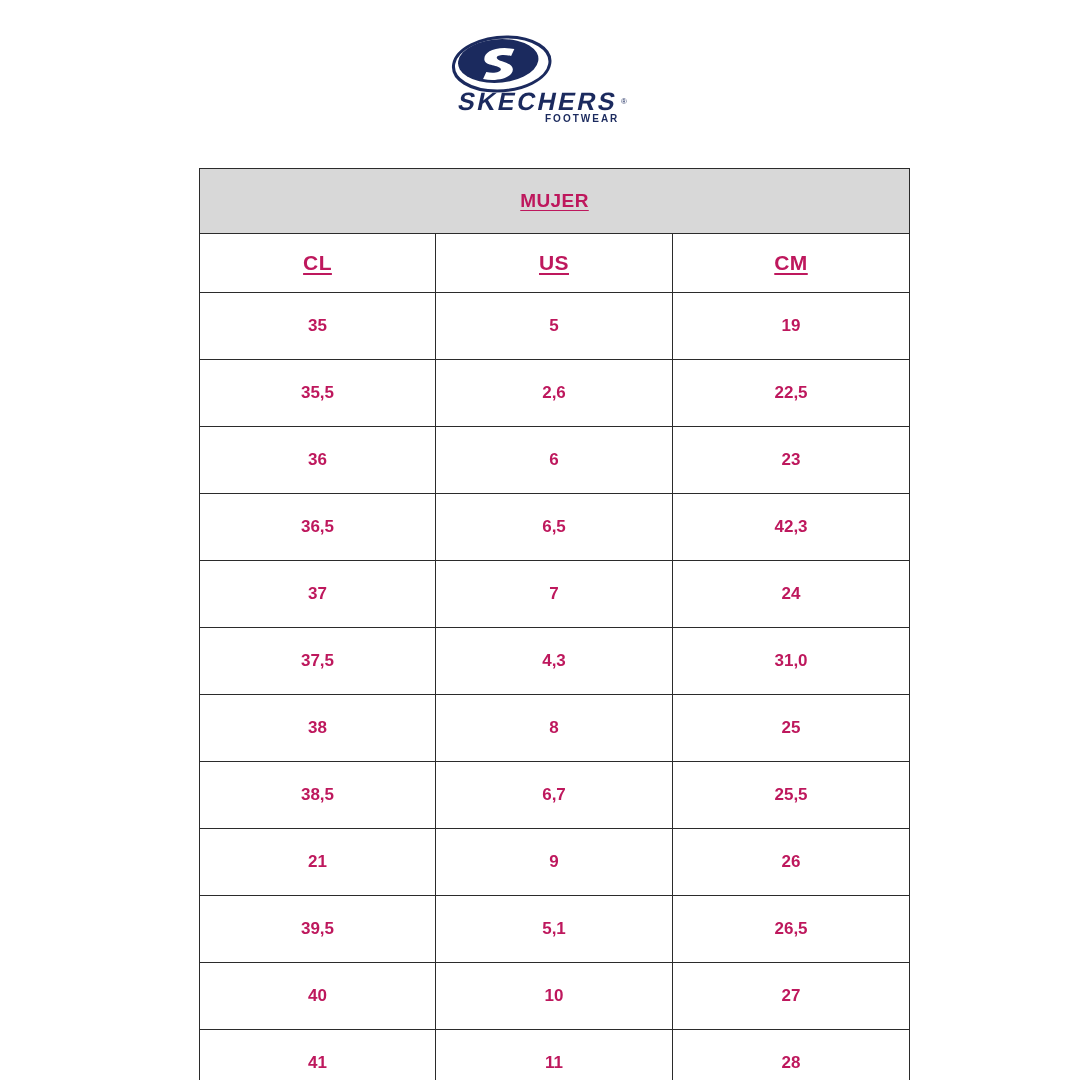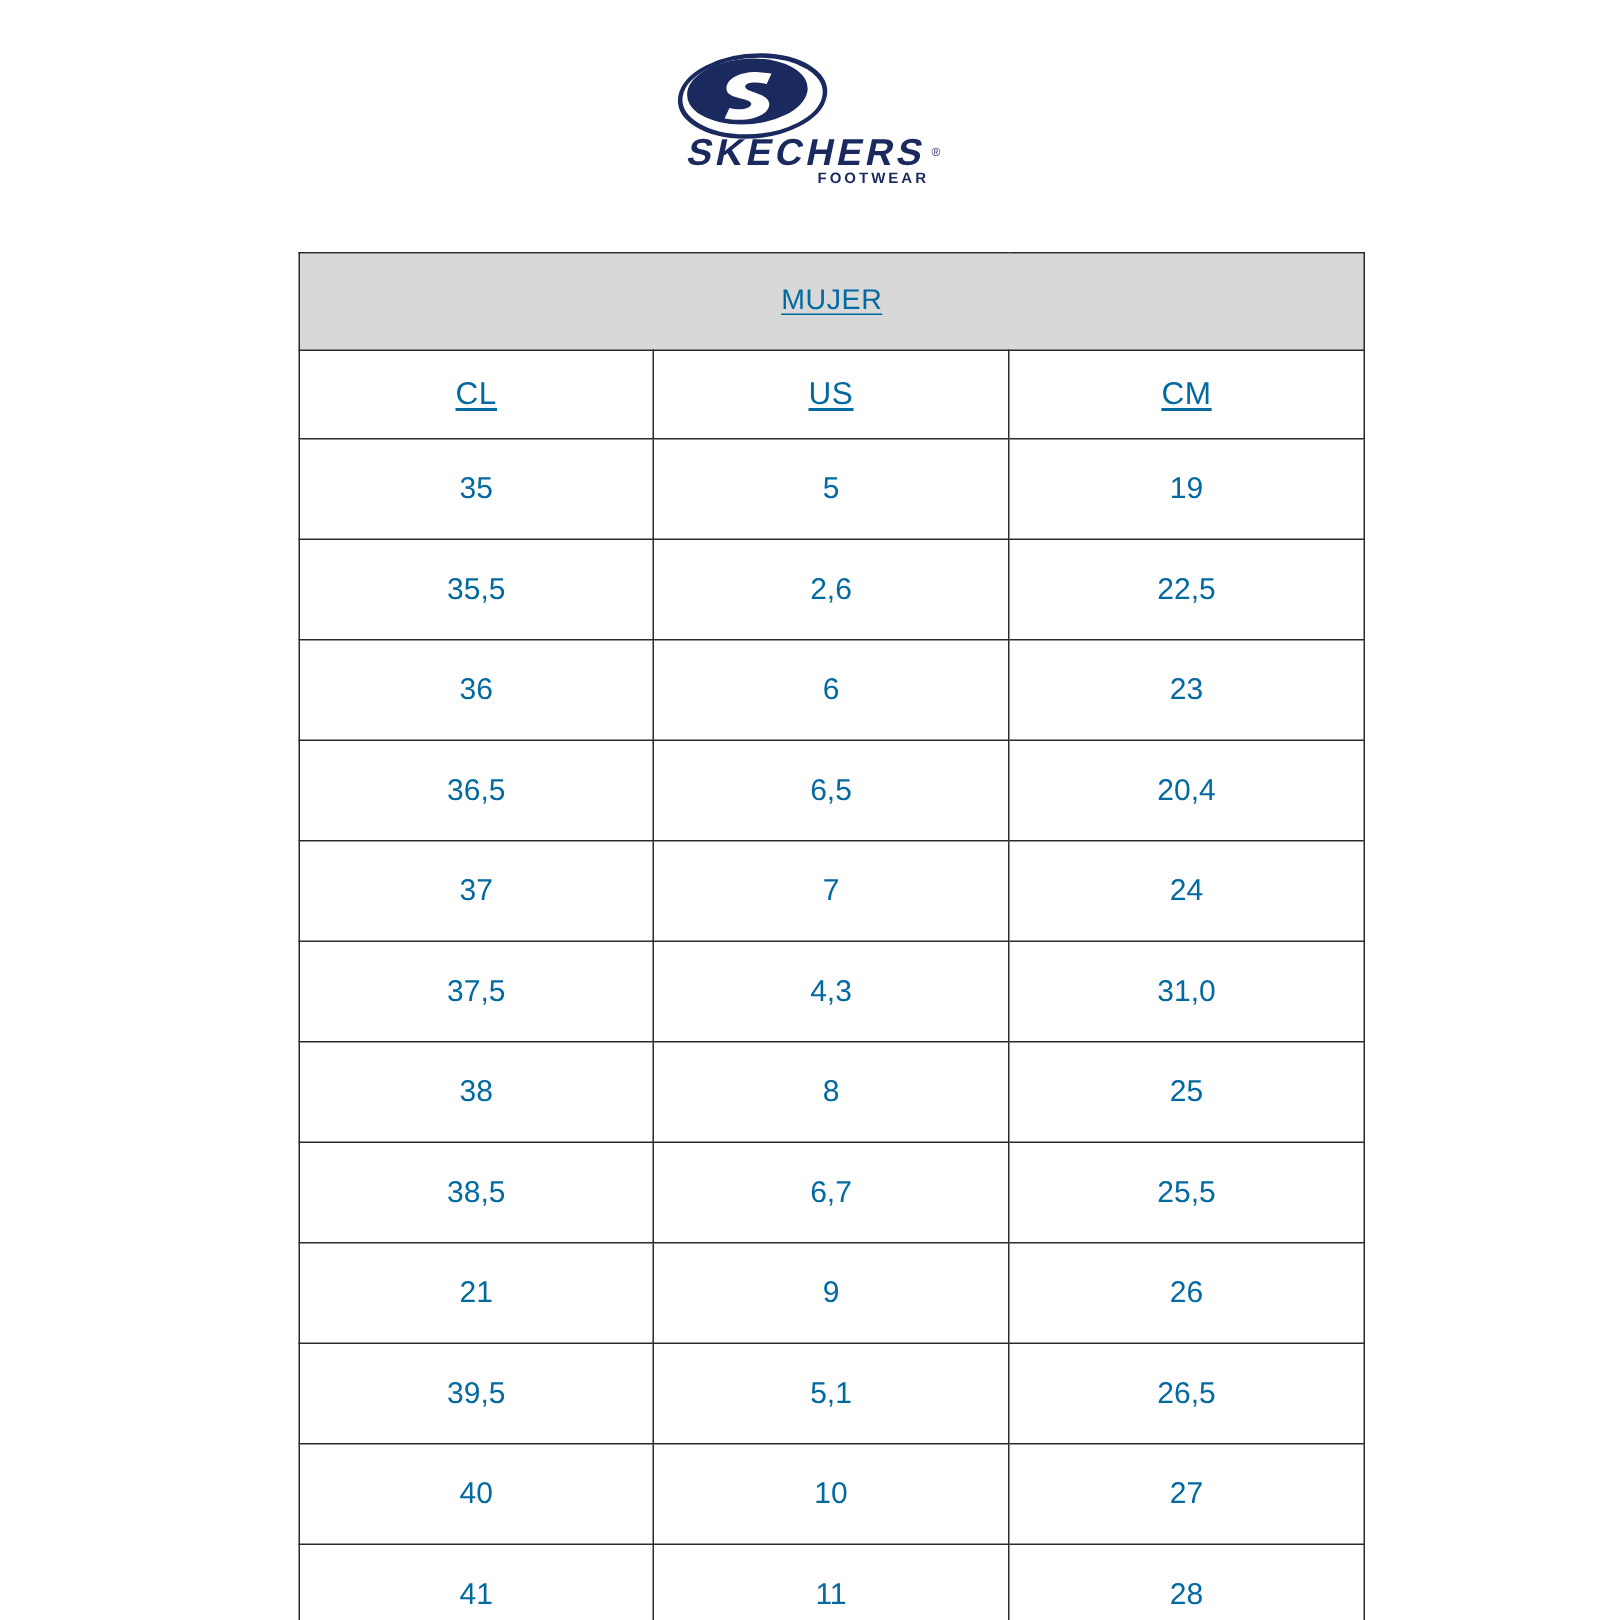--- a/index.html
+++ b/index.html
@@ -45,22 +45,22 @@
   table.size-table {
     border-collapse: collapse;
     width: 710px;
     table-layout: fixed;
   }
   table.size-table td,
   table.size-table th {
     border: 1px solid #2b2b2b;
     text-align: center;
     vertical-align: middle;
-    font-weight: normal;
-    color: #0369a1;
+    font-weight: bold;
+    color: #be185d;
   }
   .title-row td {
     height: 62px;
     background: #d8d8d8;
     font-size: 19px;
     font-weight: bold;
     color: #1a1a1a;
     letter-spacing: 0.4px;
   }
   .title-row td span {
@@ -74,21 +74,21 @@
     color: #1a1a1a;
     background: #ffffff;
     letter-spacing: 0.4px;
   }
   .head-row td span {
     text-decoration: underline;
     text-underline-offset: 3px;
   }
   .data-row td {
     height: 64px;
-    font-size: 20px;
+    font-size: 17px;
     background: #ffffff;
   }
   .col-cl { width: 236px; }
   .col-us { width: 237px; }
   .col-cm { width: 237px; }
 </style>
 </head>
 <body>
 
 <div class="page">
@@ -137,21 +137,21 @@
           <td>22,5</td>
         </tr>
         <tr class="data-row">
           <td>36</td>
           <td>6</td>
           <td>23</td>
         </tr>
         <tr class="data-row">
           <td>36,5</td>
           <td>6,5</td>
-          <td>20,4</td>
+          <td>42,3</td>
         </tr>
         <tr class="data-row">
           <td>37</td>
           <td>7</td>
           <td>24</td>
         </tr>
         <tr class="data-row">
           <td>37,5</td>
           <td>4,3</td>
           <td>31,0</td>

